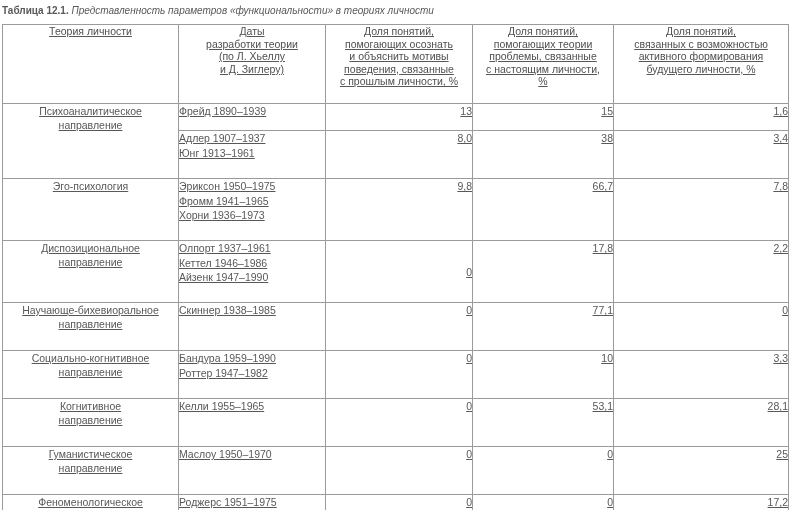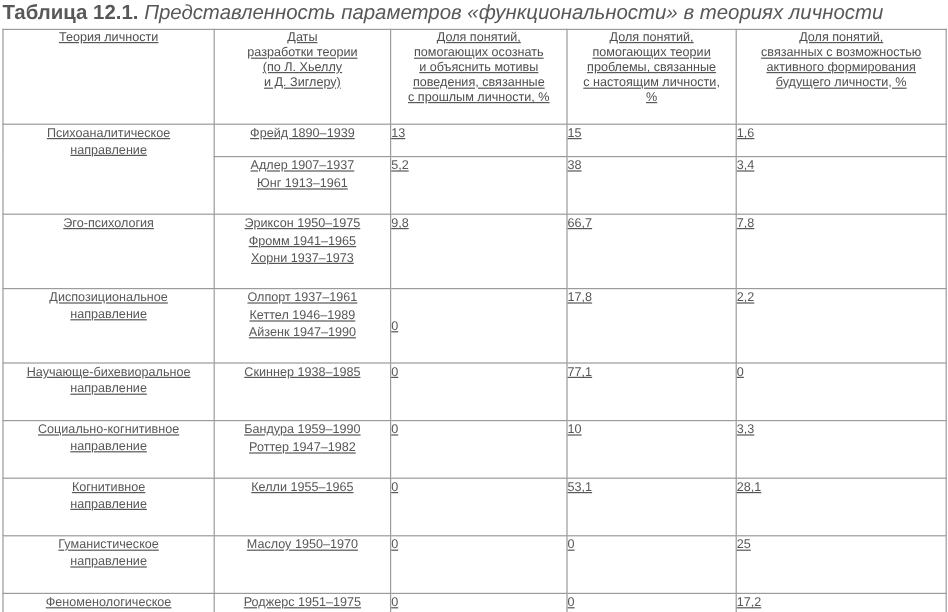--- a/index.html
+++ b/index.html
@@ -21,21 +21,21 @@
     height: 510px;
     box-sizing: border-box;
   }
 
   
   .caption {
     position: absolute;
     left: 2px;
     top: 3px;
     width: 786px;
-    font-size: 17px;
+    font-size: 10px;
     line-height: 15px;
     white-space: nowrap;
     color: #58585a;
   }
   .caption .cap-label {
     font-weight: bold;
     font-style: normal;
   }
   .caption .cap-text {
     font-style: italic;
@@ -87,26 +87,26 @@
 
   
   .c-theory {
     padding: 7px 6px 6px 7px;
     line-height: 14px;
     text-align: center;
   }
   .c-dates {
     padding: 7px 6px 6px 8px;
     line-height: 14.5px;
-    text-align: center;
+    text-align: left;
     white-space: nowrap;
   }
   .c-num {
     padding: 7px 6px 6px 6px;
-    text-align: left;
+    text-align: right;
     line-height: 14px;
   }
   .c-num.mid {
     vertical-align: middle;
     padding-top: 0;
     padding-bottom: 0;
   }
 
   .dline { display: block; }
 </style>
@@ -172,45 +172,45 @@
             </td>
             <td class="c-num">13</td>
             <td class="c-num">15</td>
             <td class="c-num">1,6</td>
           </tr>
           <tr style="height: 48px;">
             <td class="c-dates">
               <span class="dline">Адлер 1907–1937</span>
               <span class="dline">Юнг 1913–1961</span>
             </td>
-            <td class="c-num">5,2</td>
+            <td class="c-num">8,0</td>
             <td class="c-num">38</td>
             <td class="c-num">3,4</td>
           </tr>
           <tr style="height: 62px;">
             <td class="c-theory">
               <span class="dline">Эго-психология</span>
             </td>
             <td class="c-dates">
               <span class="dline">Эриксон 1950–1975</span>
               <span class="dline">Фромм 1941–1965</span>
-              <span class="dline">Хорни 1937–1973</span>
+              <span class="dline">Хорни 1936–1973</span>
             </td>
             <td class="c-num">9,8</td>
             <td class="c-num">66,7</td>
             <td class="c-num">7,8</td>
           </tr>
           <tr style="height: 62px;">
             <td class="c-theory">
               <span class="dline">Диспозициональное</span>
               <span class="dline">направление</span>
             </td>
             <td class="c-dates">
               <span class="dline">Олпорт 1937–1961</span>
-              <span class="dline">Кеттел 1946–1989</span>
+              <span class="dline">Кеттел 1946–1986</span>
               <span class="dline">Айзенк 1947–1990</span>
             </td>
             <td class="c-num mid">0</td>
             <td class="c-num">17,8</td>
             <td class="c-num">2,2</td>
           </tr>
           <tr style="height: 48px;">
             <td class="c-theory">
               <span class="dline">Научающе-бихевиоральное</span>
               <span class="dline">направление</span>

